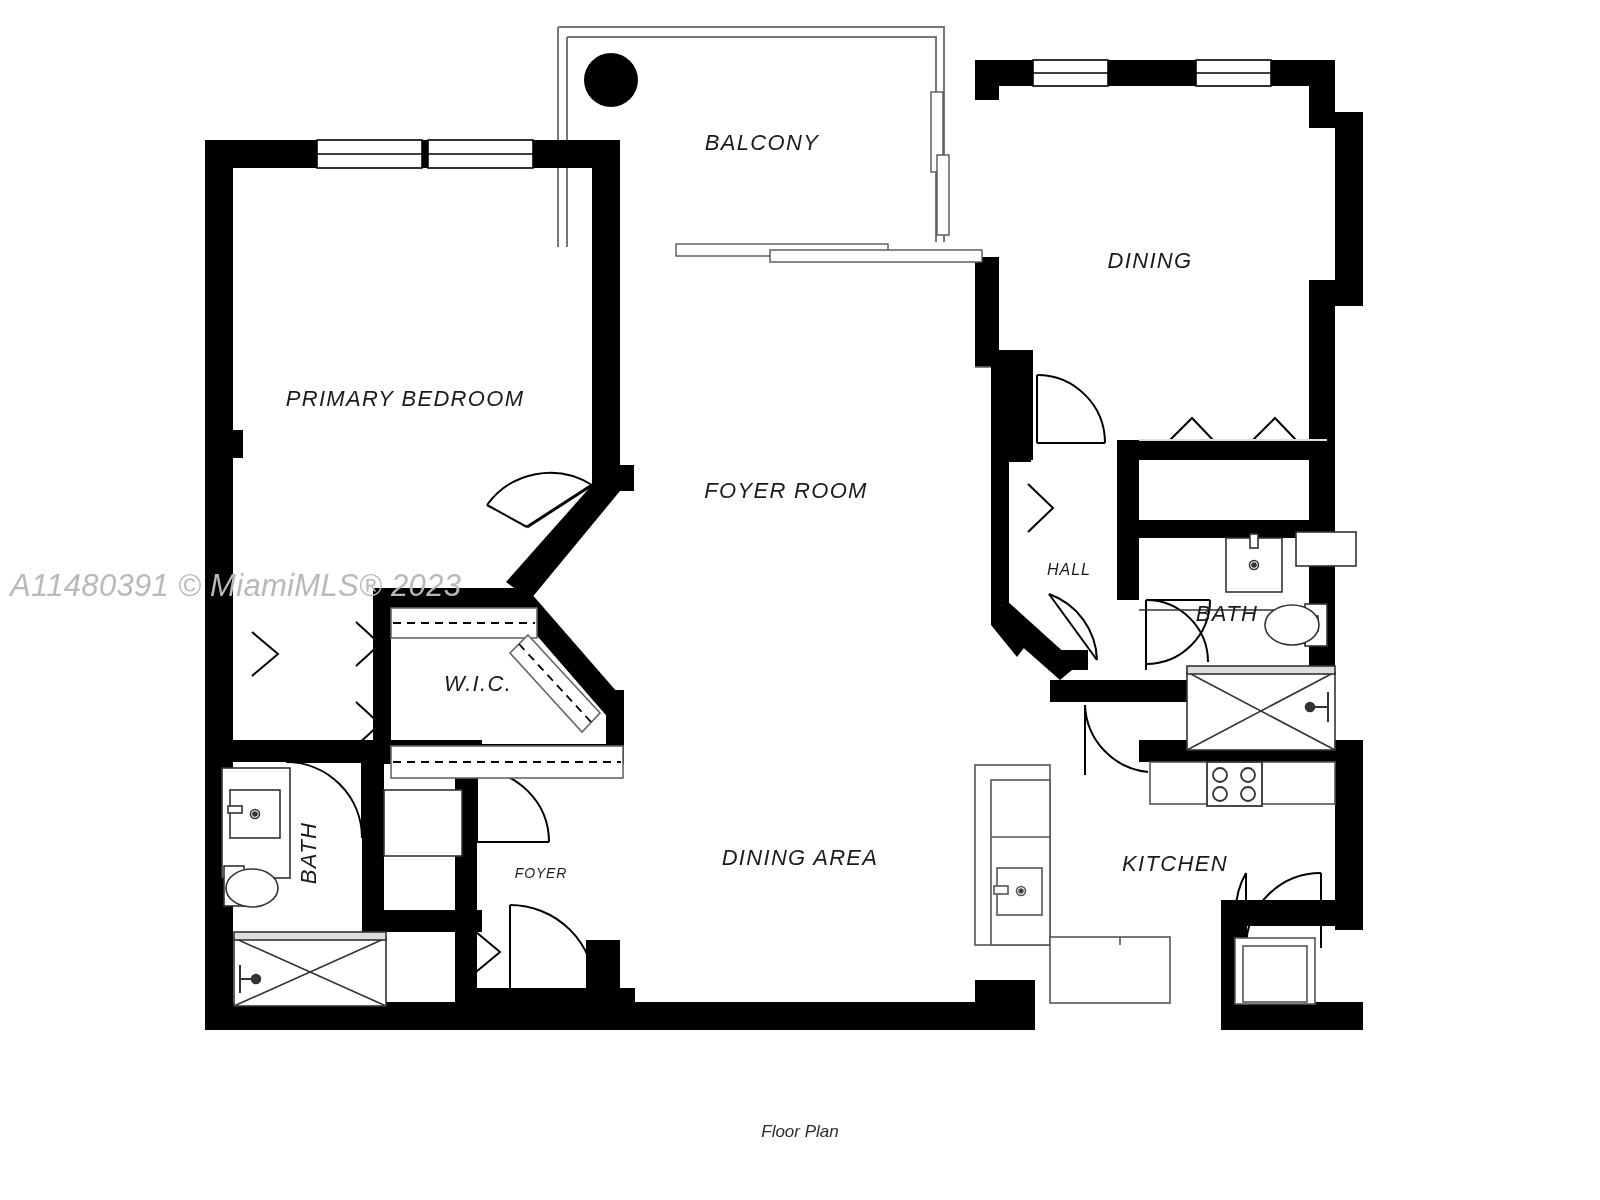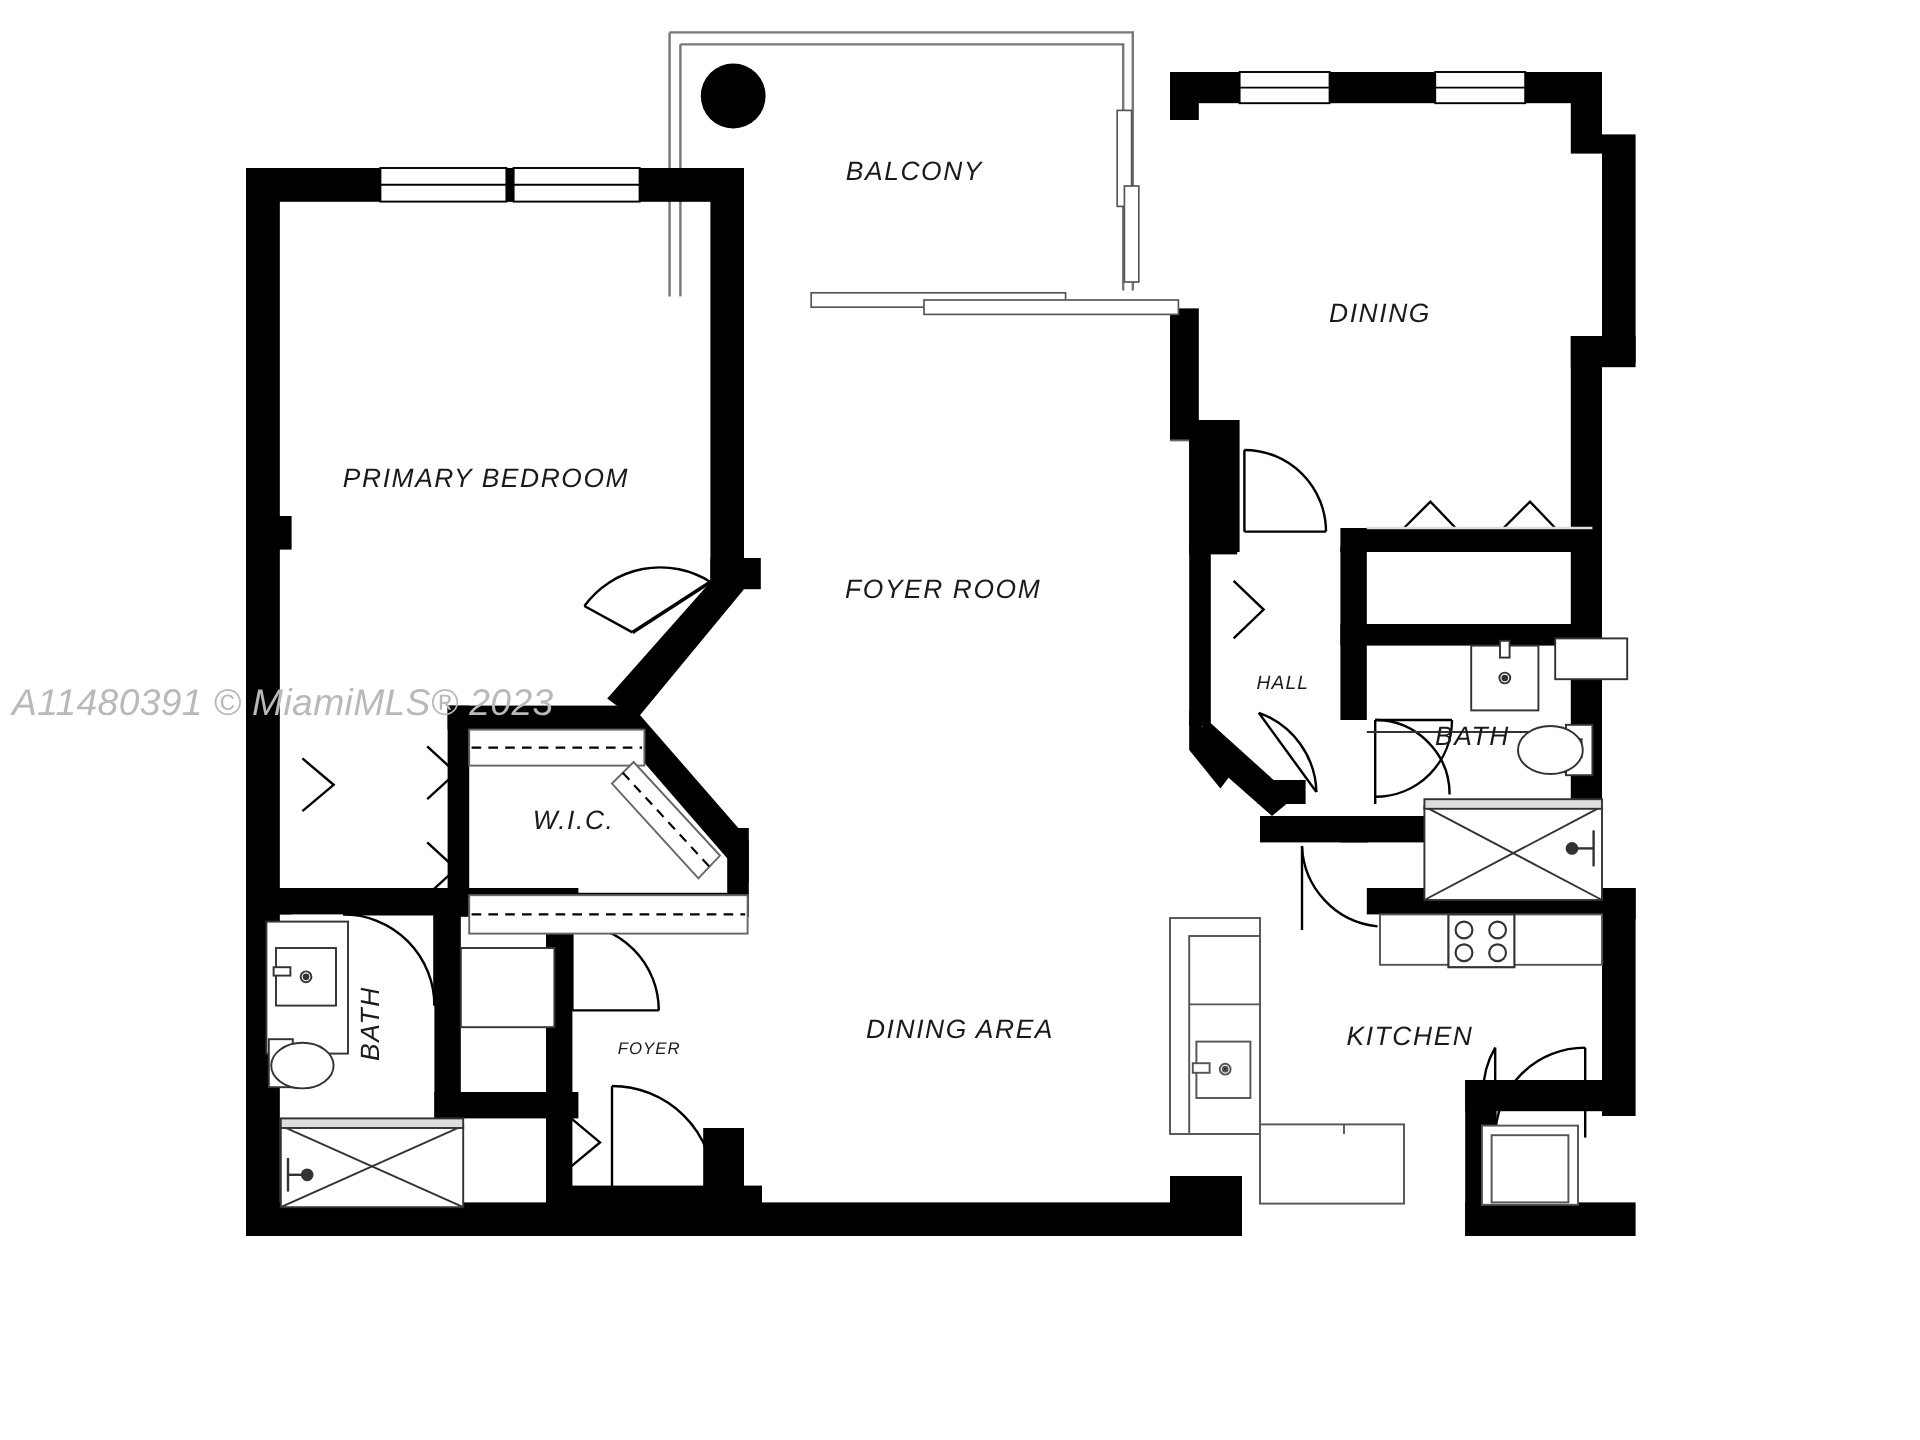--- a/index.html
+++ b/index.html
@@ -395,14 +395,15 @@
   <div class="room-label" style="left:309px; top:853px; transform:translate(-50%,-50%) rotate(-90deg); font-size:22px;">BATH</div>
 
   <div class="room-label" style="left:541px; top:873px; transform:translate(-50%,-50%); font-size:14px;">FOYER</div>
 
   <div class="room-label" style="left:800px; top:858px; transform:translate(-50%,-50%); font-size:22px;">DINING AREA</div>
 
   <div class="room-label" style="left:1175px; top:832px; transform:translate(-50%,-50%); font-size:22px;margin-top:32px;">KITCHEN</div>
 
   <div class="watermark">A11480391 © MiamiMLS® 2023</div>
 
+  <div class="footer-caption">Floor Plan</div>
 
 </div>
 
 </body></html>

